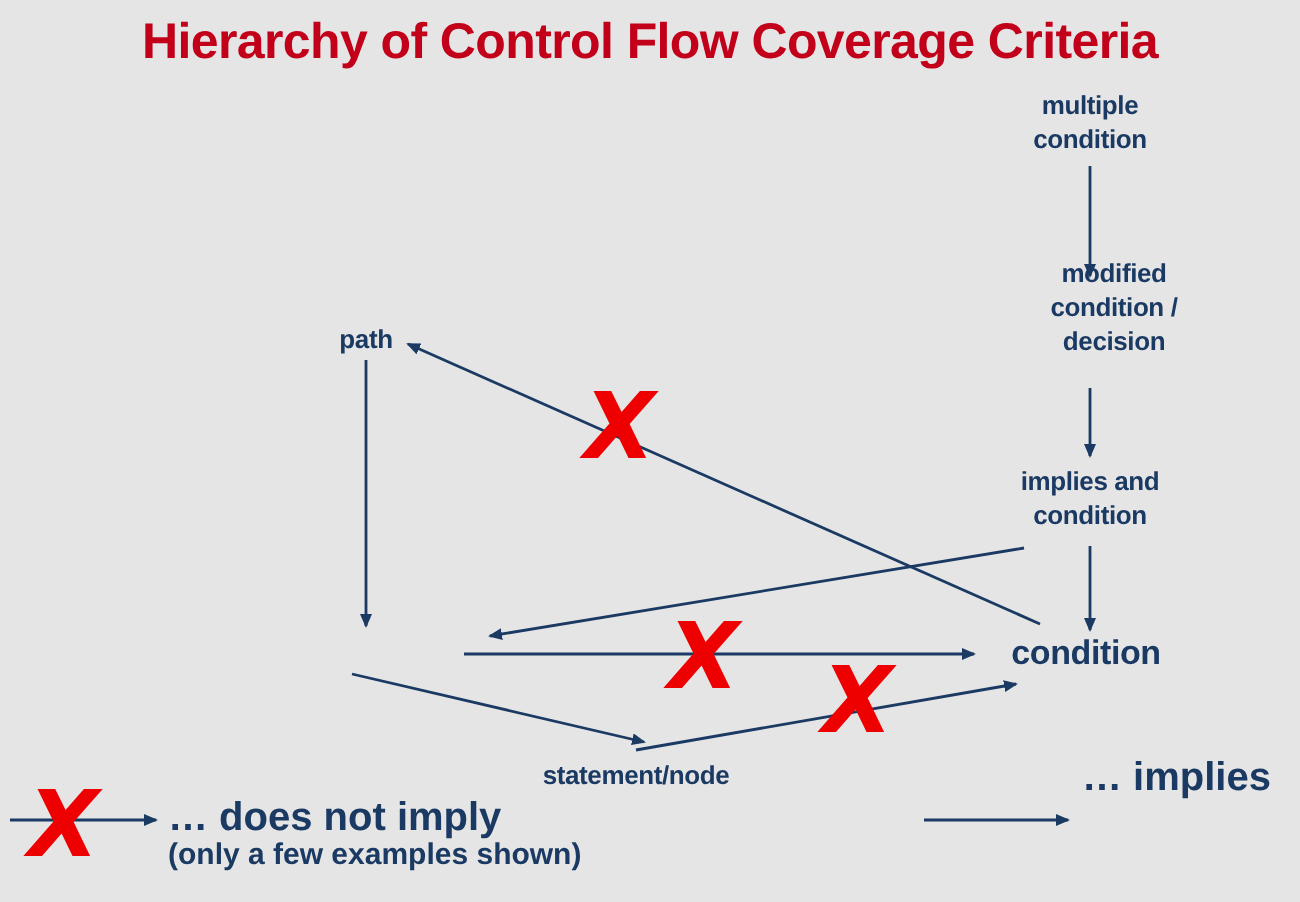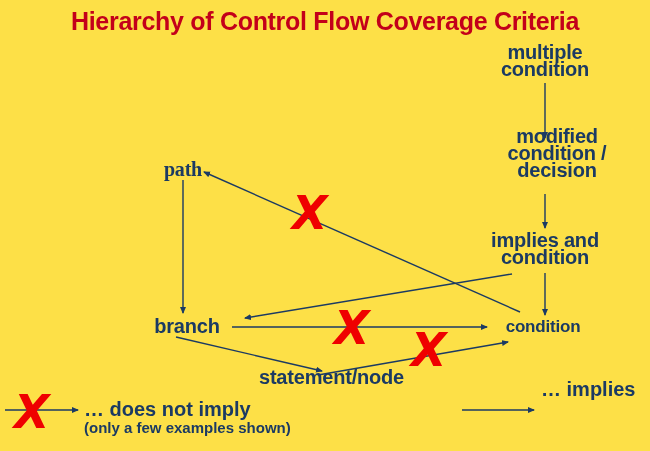--- a/index.html
+++ b/index.html
@@ -8,35 +8,35 @@
     padding: 0;
     background: #ffffff;
   }
   body {
     font-family: "Liberation Sans", sans-serif;
   }
   #stage {
     position: relative;
     width: 650px;
     height: 451px;
-    background: #fde047;
+    background: #e5e5e5;
     overflow: hidden;
   }
   #edges {
     position: absolute;
     left: 0;
     top: 0;
     width: 650px;
     height: 451px;
   }
   .node {
     position: absolute;
     color: #1b3a63;
     font-weight: bold;
-    font-size: 20px;
+    font-size: 13px;
     line-height: 17px;
     text-align: center;
     white-space: pre-line;
     letter-spacing: -0.2px;
   }
   .title {
     position: absolute;
     left: 30px;
     top: 6px;
     width: 590px;
@@ -103,23 +103,22 @@
   </svg>
 
   <div class="node" style="left:480px; top:44px; width:130px;">multiple
 condition</div>
   <div class="node" style="left:487px; top:128px; width:140px;">modified
 condition /
 decision</div>
   <div class="node" style="left:475px; top:232px; width:140px;">implies and
 condition</div>
   <div class="node" style="left:487px; top:318px; width:112px; font-size:17px;">condition</div>
-  <div class="node" style="left:150px; top:161px; width:66px;font-family:Liberation Serif, serif;">path</div>
-  <div class="node" style="left:142px; top:318px; width:90px;">branch</div>
-  <div class="node" style="left:232px; top:369px; width:172px;text-align:right;">statement/node</div>
+  <div class="node" style="left:150px; top:161px; width:66px;">path</div>
+  <div class="node" style="left:232px; top:379px; width:172px;">statement/node</div>
 
   <div class="xmark" style="left:292px; top:190px;">X</div>
   <div class="xmark" style="left:334px; top:305px;">X</div>
   <div class="xmark" style="left:411px; top:327px;">X</div>
   <div class="xmark" style="left:14px; top:389px;">X</div>
 
   <div class="legend-label" style="left:84px; top:400px;">… does not imply</div>
   <div class="legend-sub" style="left:84px; top:421px;">(only a few examples shown)</div>
   <div class="legend-label" style="left:541px; top:380px;">… implies</div>
 

